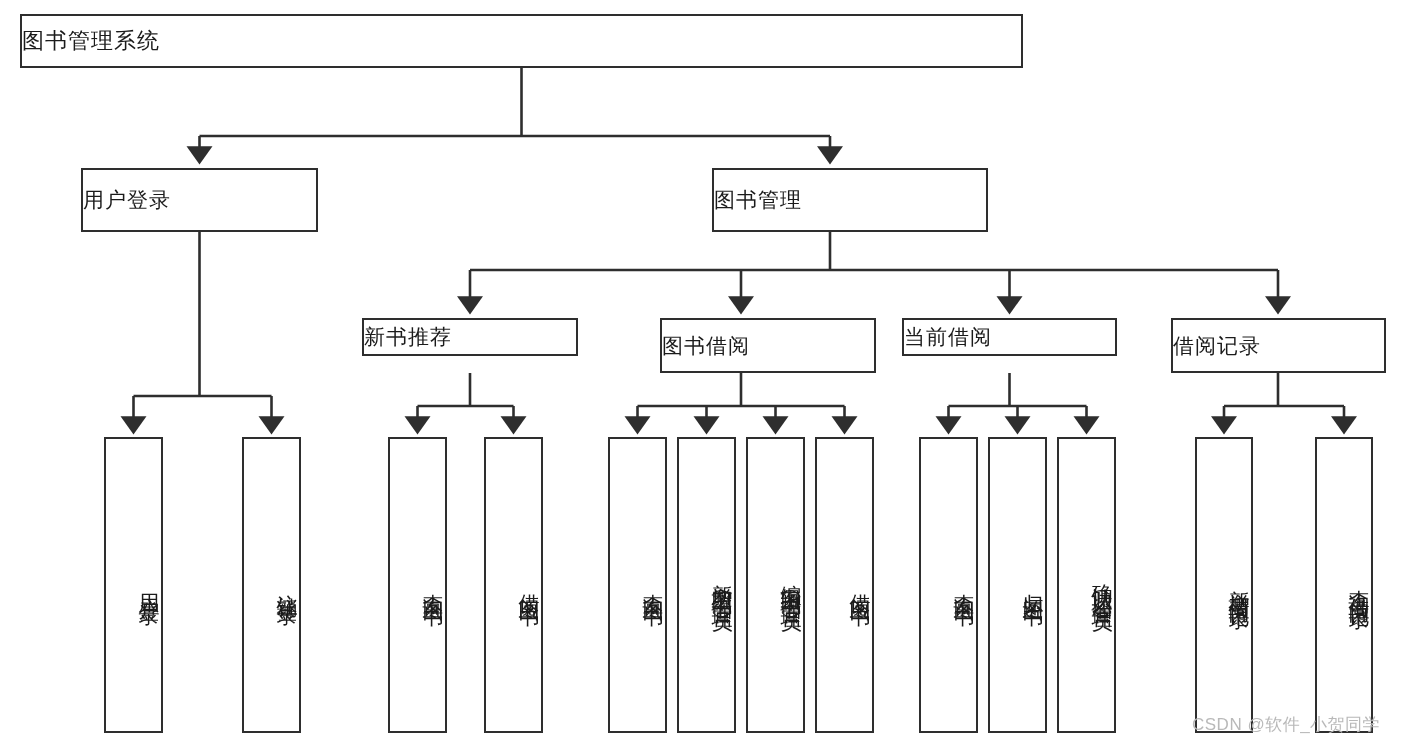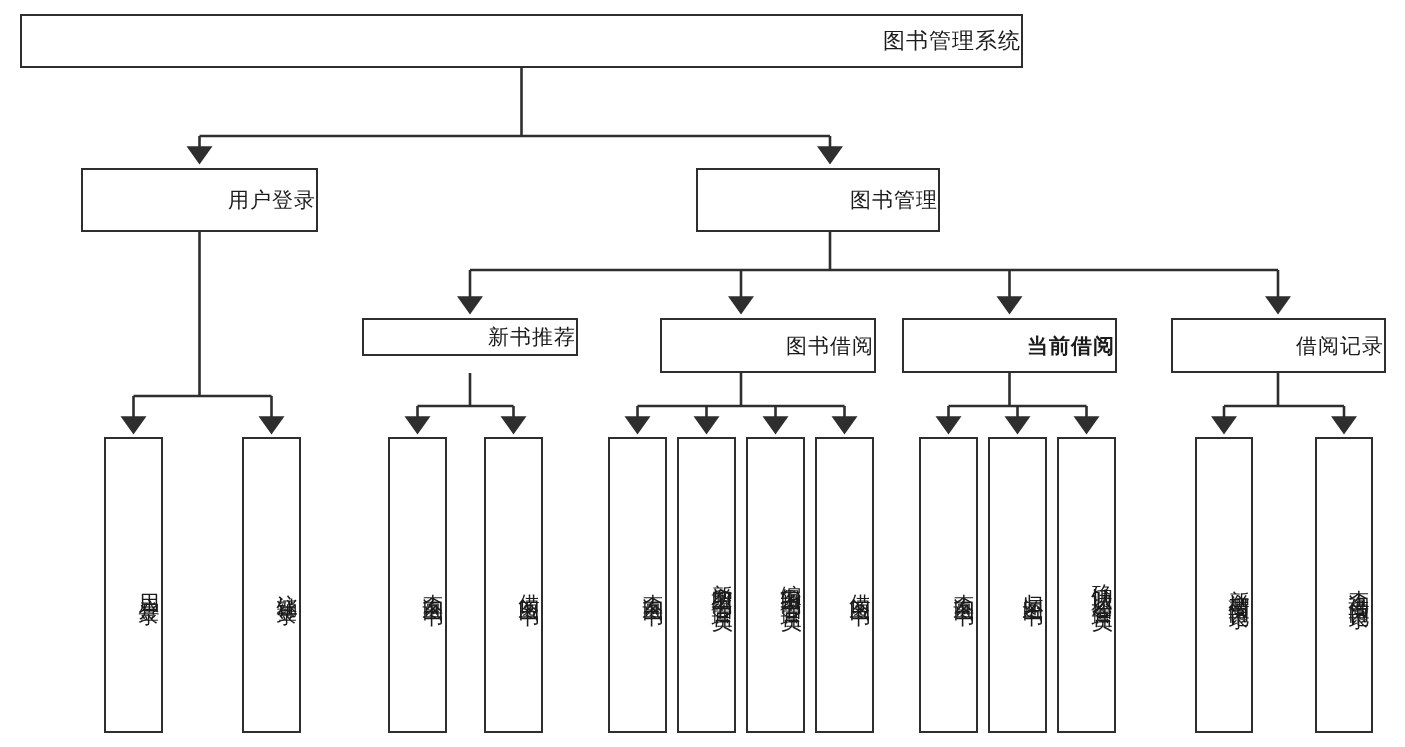--- a/index.html
+++ b/index.html
@@ -17,21 +17,21 @@
     background: #ffffff;
     overflow: hidden;
   }
   .node {
     position: absolute;
     box-sizing: border-box;
     border: 2.5px solid #2e2e2e;
     background: #ffffff;
     display: flex;
     align-items: center;
-    justify-content: flex-end;
+    justify-content: flex-start;
     color: #1b1b1b;
   }
   .node.h {
     font-size: 21px;
     letter-spacing: 1px;
   }
   .node.root {
     font-size: 22px;
   }
   .node.v {
@@ -123,31 +123,31 @@
     </g>
   </svg>
 
   <div class="node root h" style="left:20px; top:14px; width:1003px; height:54px;">
     <span>图书管理系统</span>
   </div>
 
   <div class="node h" style="left:81px; top:168px; width:237px; height:64px;">
     <span>用户登录</span>
   </div>
-  <div class="node h" style="left:696px; top:168px; width:244px; height:64px;">
+  <div class="node h" style="left:712px; top:168px; width:276px; height:64px;">
     <span>图书管理</span>
   </div>
 
   <div class="node h" style="left:362px; top:318px; width:216px; height:38px;">
     <span>新书推荐</span>
   </div>
   <div class="node h" style="left:660px; top:318px; width:216px; height:55px;">
     <span>图书借阅</span>
   </div>
-  <div class="node h" style="left:902px; top:318px; width:215px; height:55px;font-weight:bold;">
+  <div class="node h" style="left:902px; top:318px; width:215px; height:38px;">
     <span>当前借阅</span>
   </div>
   <div class="node h" style="left:1171px; top:318px; width:215px; height:55px;">
     <span>借阅记录</span>
   </div>
 
   <div class="node v" style="left:104px; top:437px; width:59px; height:296px;">
     <span class="vlabel">用户登录</span>
   </div>
   <div class="node v" style="left:242px; top:437px; width:59px; height:296px;">
@@ -184,14 +184,15 @@
     <span class="vlabel">确认归还（管理员）</span>
   </div>
 
   <div class="node v" style="left:1195px; top:437px; width:58px; height:296px;">
     <span class="vlabel">新增借阅记录</span>
   </div>
   <div class="node v" style="left:1315px; top:437px; width:58px; height:296px;">
     <span class="vlabel">查询借阅记录</span>
   </div>
 
+  <div id="watermark">CSDN @软件_小贺同学</div>
 
 </div>
 
 </body></html>

